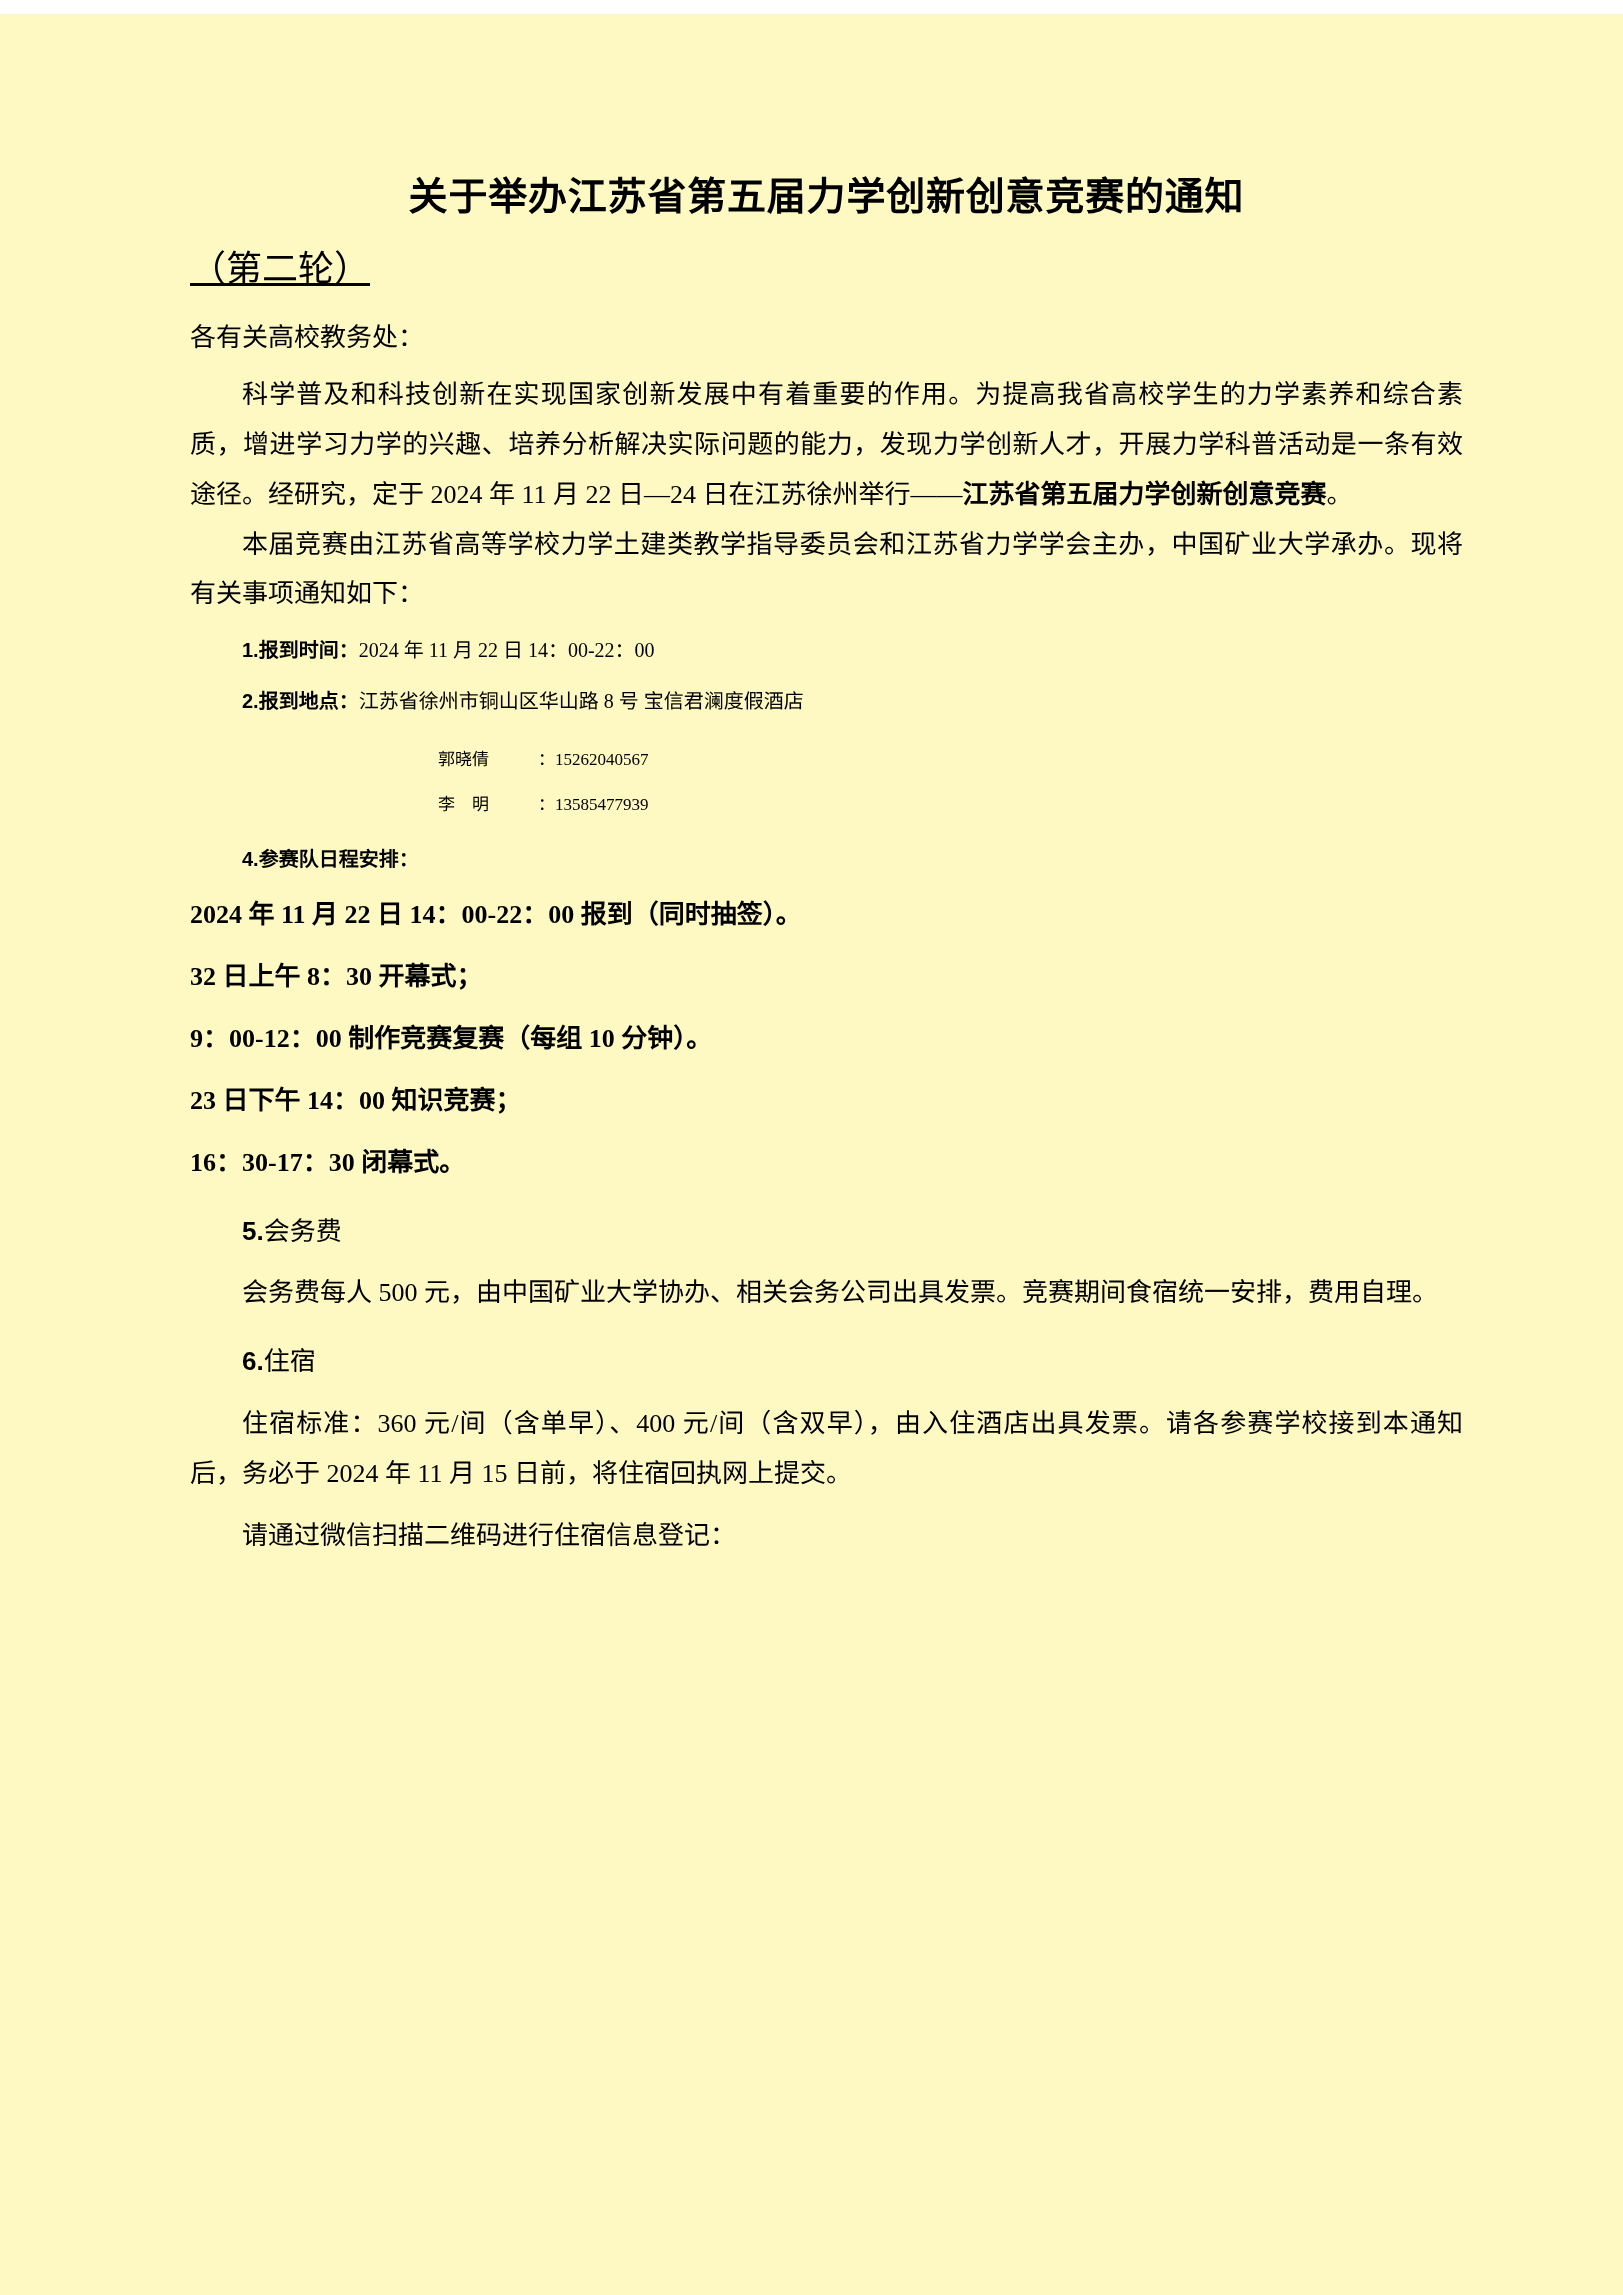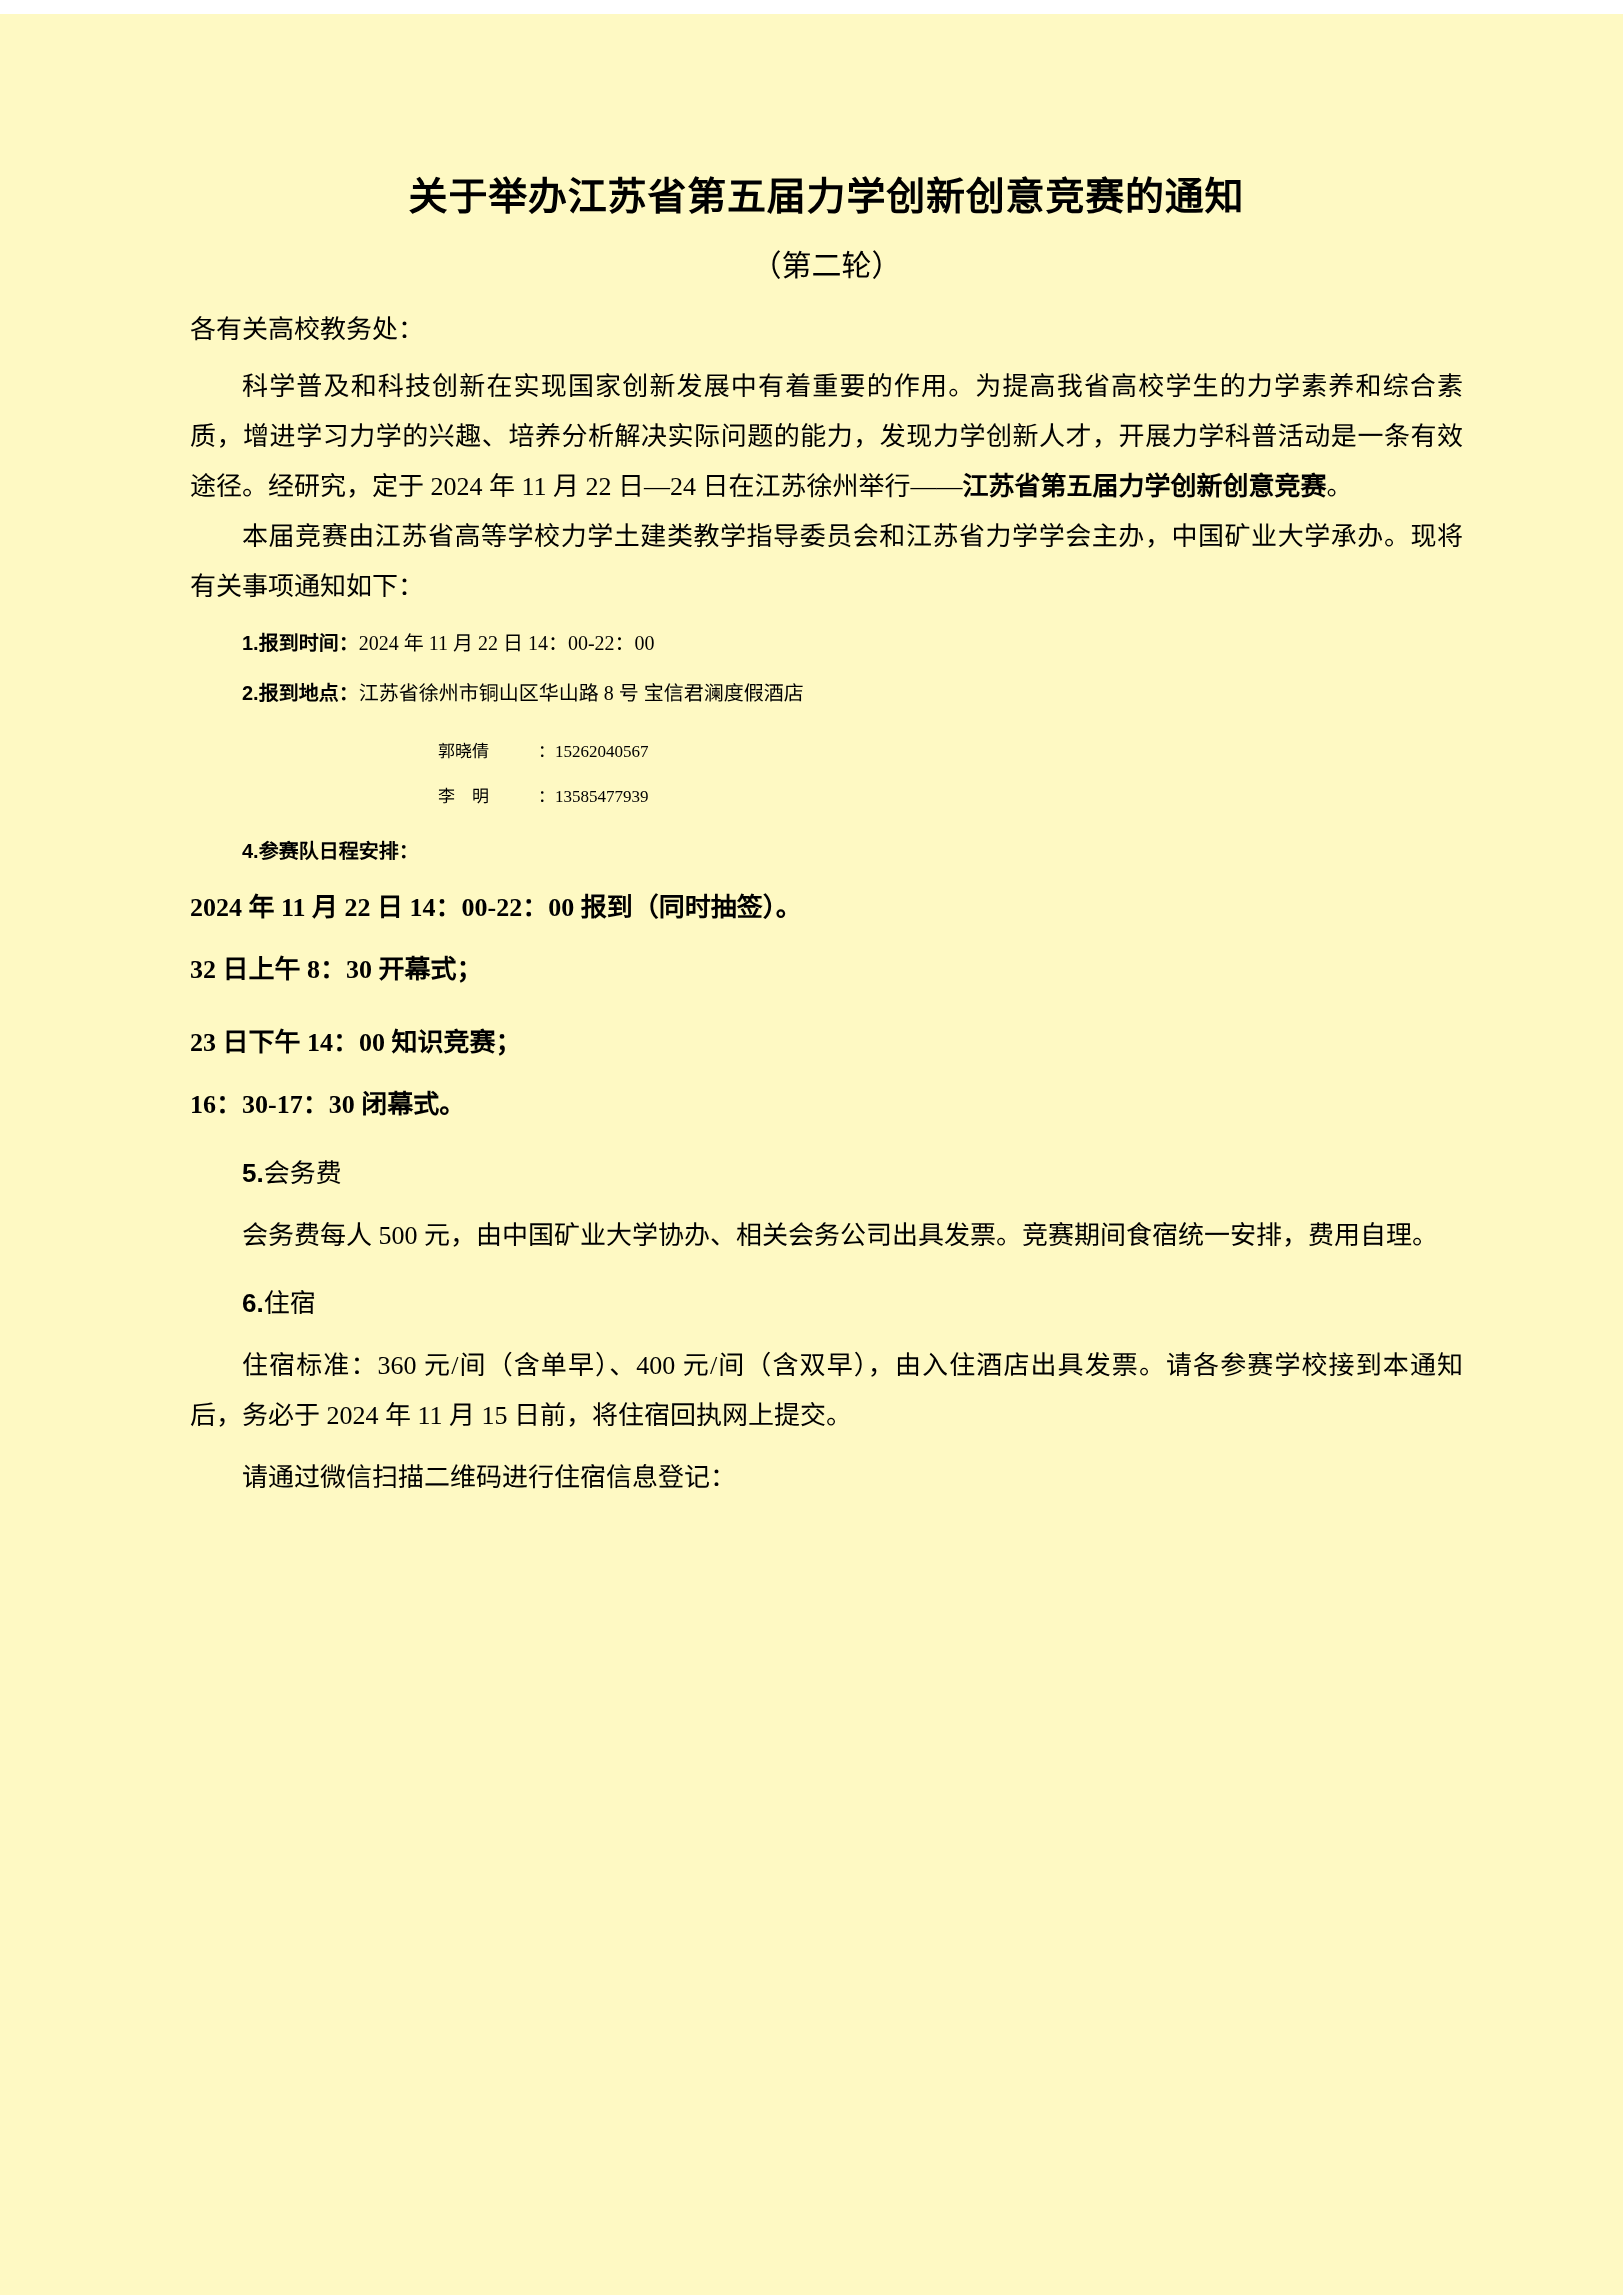--- a/index.html
+++ b/index.html
@@ -37,24 +37,25 @@
     font-family: "Liberation Sans", "DejaVu Sans", sans-serif;
     font-weight: 700;
     font-size: 39px;
     letter-spacing: 0.8px;
     line-height: 1.25;
     color: #000;
   }
   .doc-subtitle {
     margin: 0;
     padding-top: 24px;
-    text-align: center;
-    font-size: 30px;
+    text-align: left;
+    font-size: 36px;
     line-height: 1.3;
     font-family: "Liberation Serif", "DejaVu Serif", serif;
+    text-decoration: underline;
   }
 
   
   .salutation {
     margin: 0;
     padding-top: 25px;
     font-size: 26px;
     line-height: 1.55;
   }
   p.para {
@@ -172,20 +173,21 @@
     <div class="gap-md"></div>
 
     <div class="item-head"><span class="num">4.</span><span class="label">参赛队日程安排</span><span class="label">：</span></div>
 
     <div class="gap-sm"></div>
 
     <div class="sched-line">2024 年 11 月 22 日 14：00-22：00 报到（同时抽签）。</div>
     <div class="gap-sm"></div>
     <div class="sched-line">32 日上午 8：30 开幕式；</div>
     <div class="gap-sm"></div>
+    <div class="sched-line">9：00-12：00 制作竞赛复赛（每组 10 分钟）。</div>
     <div class="gap-sm"></div>
     <div class="sched-line">23 日下午 14：00 知识竞赛；</div>
     <div class="gap-sm"></div>
     <div class="sched-line">16：30-17：30 闭幕式。</div>
 
     <div class="gap-md"></div>
 
     <div class="sub-head"><span class="num">5.</span><span>会务费</span></div>
 
     <div class="gap-sm"></div>

